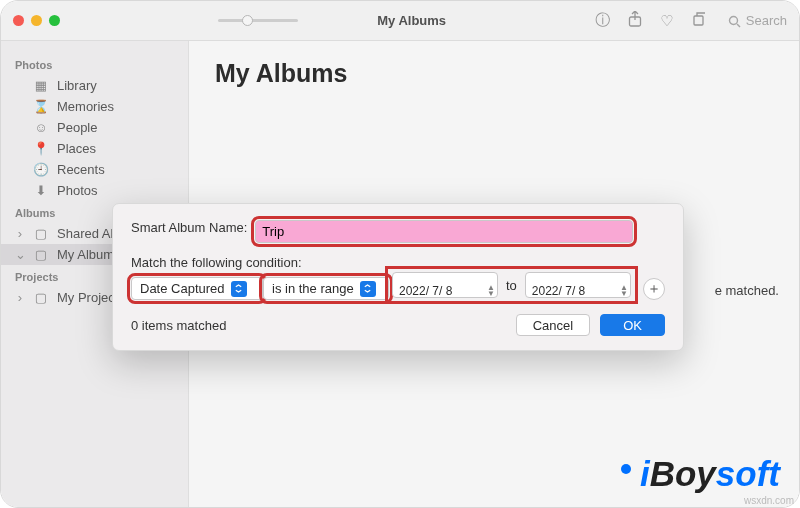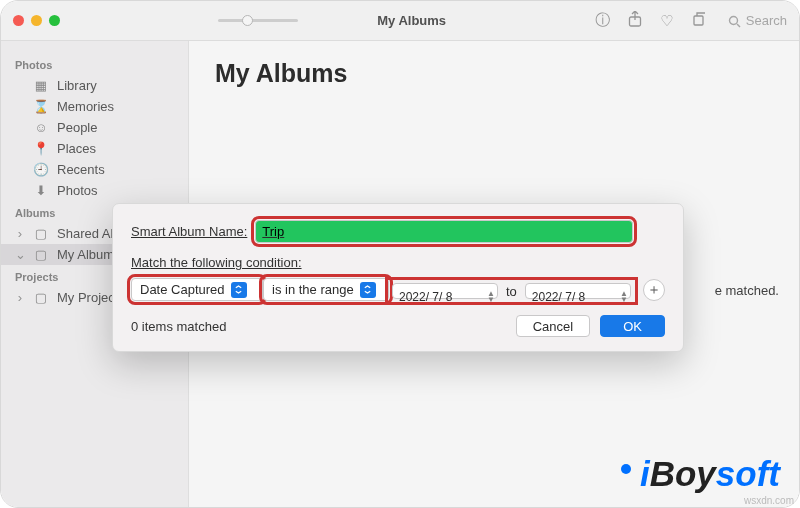--- a/index.html
+++ b/index.html
@@ -21,28 +21,28 @@
   .sb-item { display:flex; align-items:center; gap:8px; padding:3px 14px; color:#5c5c5c; }
   .sb-item .disc { opacity:0; width:10px; text-align:center; color:#999;}
   .sb-item.with-disc .disc{opacity:1;}
   .sb-item.selected { background:#e1dfe2; }
   .sb-ico { width:16px; text-align:center; color:#8d8d8d; font-size:13px;}
   .main { flex:1; padding:18px 26px; background:#fff; position:relative; }
   .main h1 { font-size:25px; font-weight:700; color:#2e2e2e; }
   .main .hint { position:absolute; top:242px; right:20px; font-size:13px; color:#444;}
   .overlay { position:absolute; inset:0; background:rgba(0,0,0,0.04); z-index:5;}
   .sheet { position:absolute; left:111px; top:202px; width:572px; background:#f3f1f2; border:1px solid #d9d9d9; border-radius:7px; box-shadow:0 12px 36px rgba(0,0,0,.22); z-index:10; padding:16px 18px 14px; font-size:13px; color:#2c2c2c; }
-  .row { display:flex; align-items:center; margin-bottom:12px; gap:8px;text-decoration:underline; }
+  .row { display:flex; align-items:flex-start; margin-bottom:12px; gap:8px; }
   .row label { color:#333; }
-  .name-input { flex:0 0 378px; height:23px; border:1px solid #c9c8c9; background:#22c55e; border-radius:4px; padding:0 6px; font-size:13px; }
+  .name-input { flex:0 0 378px; height:23px; border:1px solid #c9c8c9; background:#f9a8d4; border-radius:4px; padding:0 6px; font-size:13px; }
   .cond-row { display:flex; align-items:flex-end; gap:0; margin-bottom:14px;}
   .select { height:23px; background:#fff; border:1px solid #c9c8c9; border-radius:4px; display:flex; align-items:center; padding:0 4px 0 8px; font-size:13px; gap:6px;}
   .select .caret { width:16px; height:16px; background:#1879e8; border-radius:3px; display:flex; align-items:center; justify-content:center; }
   .select .caret svg{width:9px;height:9px;}
-  .dateinput { height:16px; width:106px; background:#fff; border:1px solid #c9c8c9; border-radius:4px; display:flex; align-items:center; padding:12px 2px 0 6px; font-size:12px; justify-content:space-between;}
+  .dateinput { height:26px; width:106px; background:#fff; border:1px solid #c9c8c9; border-radius:4px; display:flex; align-items:center; padding:12px 2px 0 6px; font-size:12px; justify-content:space-between;}
   .stepper { display:flex; flex-direction:column; line-height:6px; color:#7f7f7f; font-size:8px;}
   .plus-btn { width:22px; height:22px; border:1px solid #c9c8c9; background:#fff; border-radius:11px; display:flex; align-items:center; justify-content:center; font-size:14px; color:#555; margin-left:auto;}
   .footer-row { display:flex; align-items:center; }
   .matched { color:#333; }
   .spacer { flex:1; }
   .btn { height:22px; border-radius:4px; padding:0 16px; font-size:13px; display:flex; align-items:center; border:1px solid #c9c8c9; background:#fff; }
   .btn.primary { background:#1879e8; border-color:#1879e8; color:#fff; padding:0 22px; margin-left:10px;}
   .hl { outline:3px solid #c33; outline-offset:1px; }
   .watermark { position:absolute; right:20px; bottom:14px; z-index:50; font-size:35px; font-weight:700; font-style:italic; display:flex; align-items:center; gap:11px;text-align:right;}
   .watermark .i { color:#0070ff; } .watermark .boy{color:#222;} .watermark .soft{color:#0070ff;}
@@ -146,21 +146,21 @@
     </div>
   </div>
 
   <div class="overlay"></div>
 
   <div class="sheet">
     <div class="row">
       <label>Smart Album Name:</label>
       <input class="name-input hl" type="text" value="Trip" style="">
     </div>
-    <div class="row" style="margin-bottom:8px;">
+    <div class="row" style="margin-bottom:0;">
       <label>Match the following condition:</label>
     </div>
     <div class="cond-row">
       <div class="select hl" style="width:132px;">
         <span>Date Captured</span>
         <span class="caret">
             <svg viewBox="0 0 10 10">
               <path d="M2 3l3-2 3 2M2 7l3 2 3-2" stroke="#fff" stroke-width="1.4" fill="none"></path>
             </svg>
           </span>

